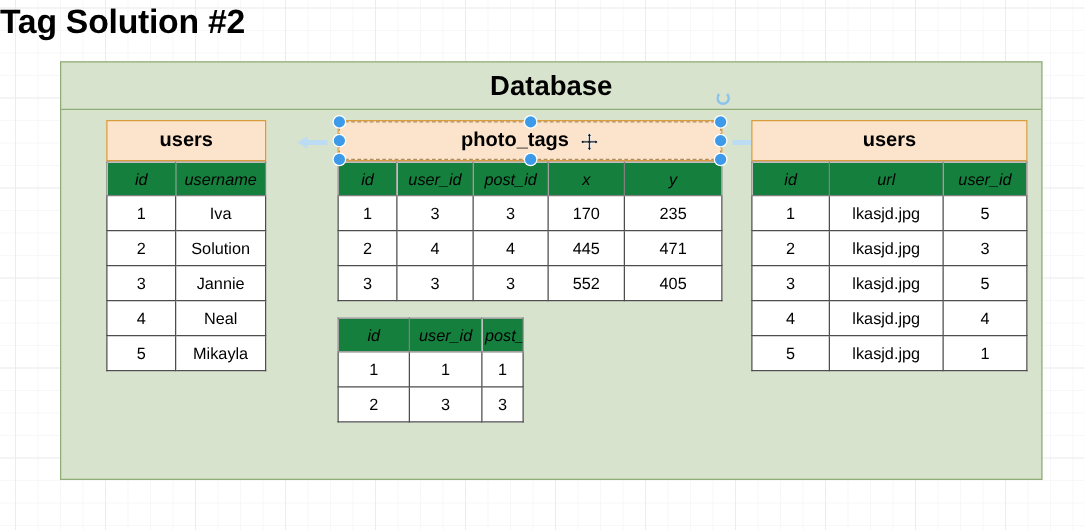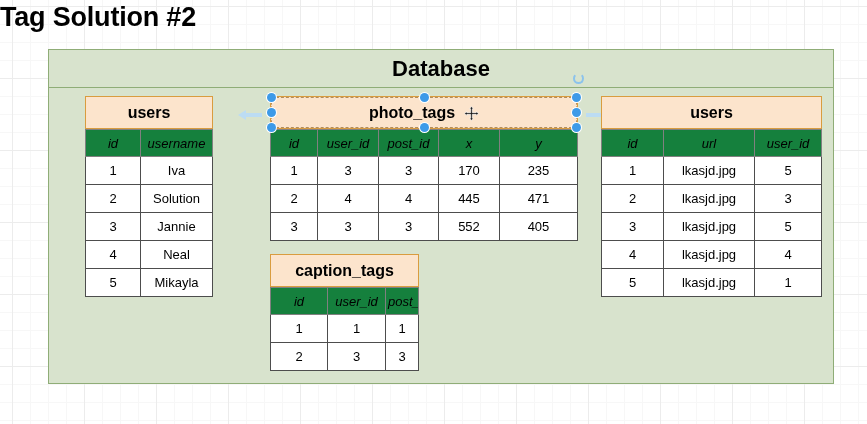--- a/index.html
+++ b/index.html
@@ -316,23 +316,20 @@
             <td>3</td>
             <td>3</td>
             <td>552</td>
             <td>405</td>
           </tr>
         </tbody>
       </table>
     </div>
 
     <div class="entity" id="entity-caption-tags">
-      <div class="entity-title">
-        <span>caption_tags</span>
-      </div>
       <table class="entity-grid">
         <colgroup>
             <col class="c-id">
             <col class="c-uid">
             <col>
           </colgroup>
         <thead>
           <tr>
             <th>id</th>
             <th>user_id</th>

